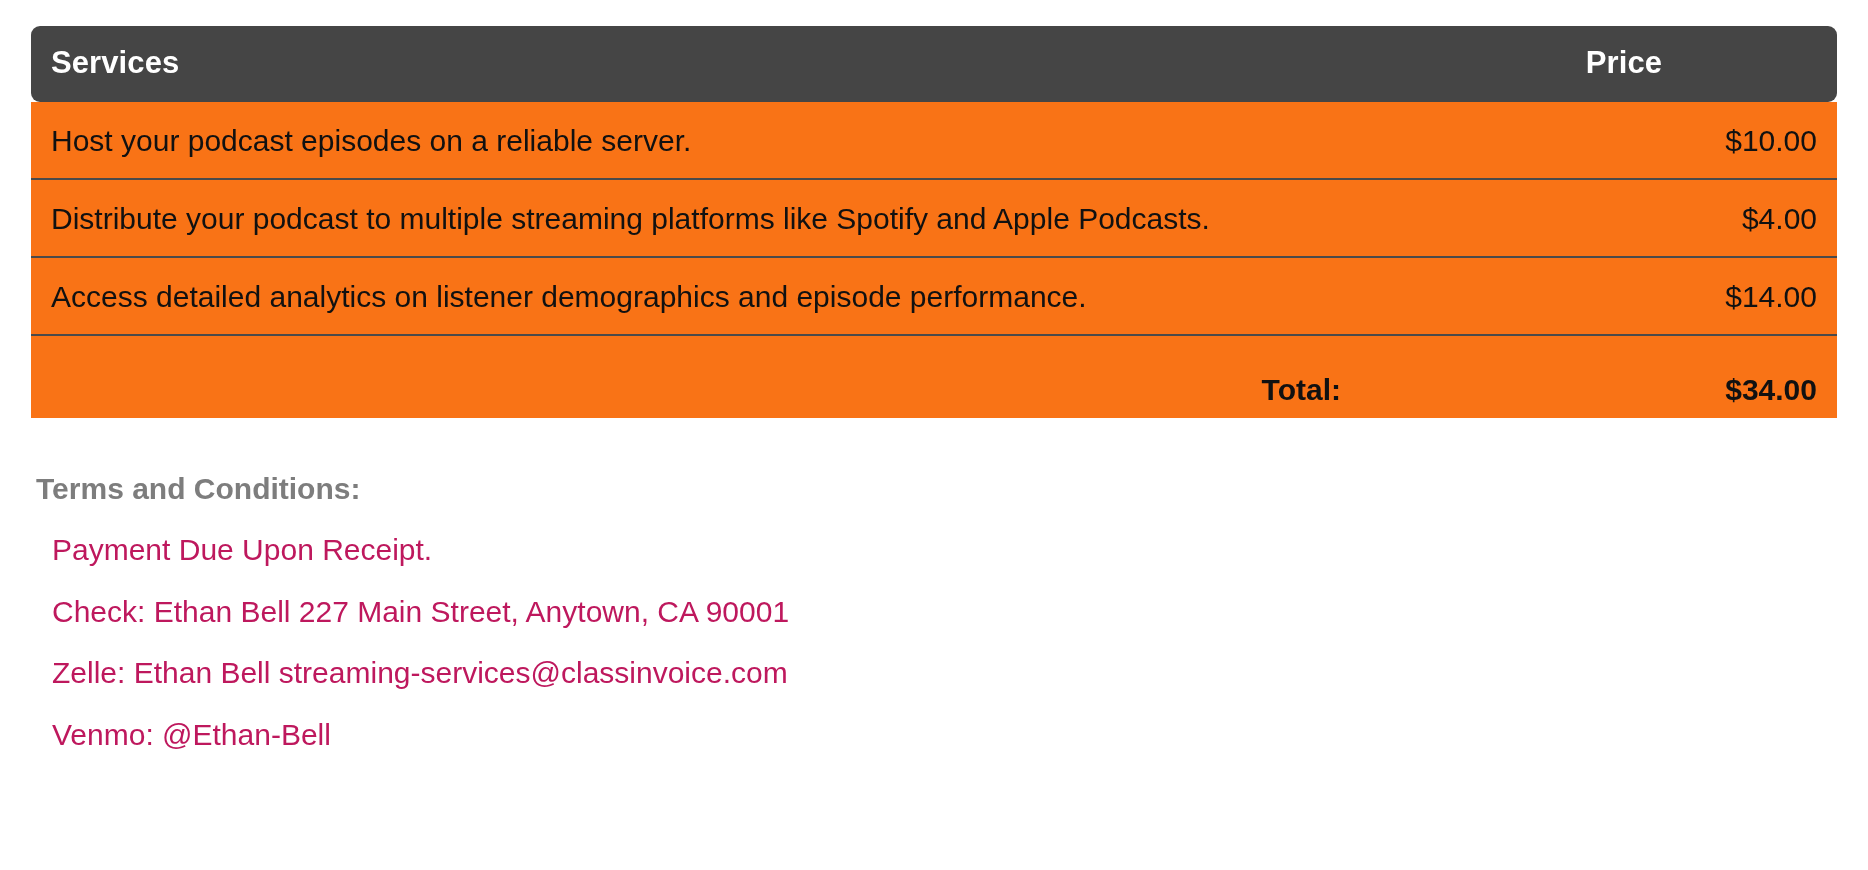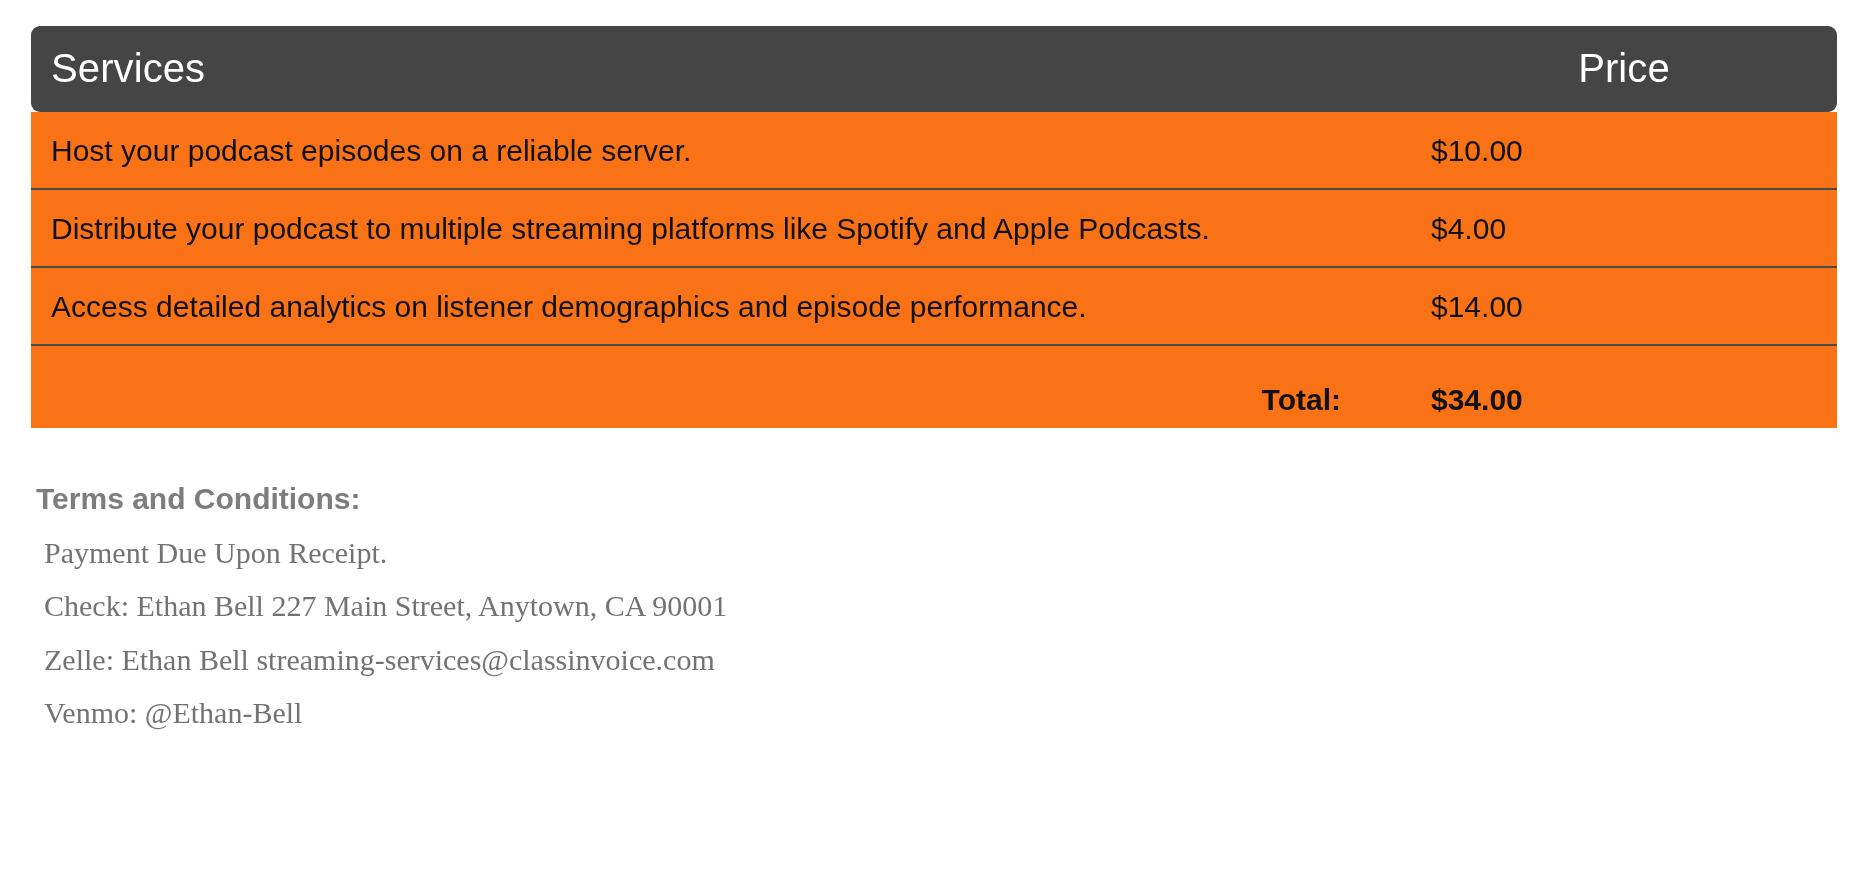--- a/index.html
+++ b/index.html
@@ -29,22 +29,22 @@
     width: 1806px;
     margin: 26px auto 0 auto;
     border-collapse: separate;
     border-spacing: 0;
     table-layout: fixed;
   }
 
   .services-table thead th {
     background: #454545;
     color: #ffffff;
-    font-size: 40px;
-    font-weight: normal;
+    font-size: 31px;
+    font-weight: bold;
     letter-spacing: 0.1px;
     padding: 19px 20px 21px 20px;
     text-align: left;
     vertical-align: middle;
     line-height: 1.15;
   }
   .services-table thead th.col-price {
     text-align: center;
   }
   .services-table thead th:first-child {
@@ -60,21 +60,21 @@
     font-size: 30px;
     font-weight: normal;
     color: #111111;
     border-bottom: 2px solid #4a4a4a;
     padding: 21px 20px 19px 20px;
     vertical-align: middle;
     line-height: 1.2;
     background: #f97316;
   }
   .services-table tbody td.cell-price {
-    text-align: left;
+    text-align: right;
     white-space: nowrap;
   }
 
   .services-table tbody tr.total-row td {
     border-bottom: none;
     font-weight: bold;
     padding-top: 36px;
     padding-bottom: 10px;
   }
   .services-table tbody tr.total-row td.total-label {
@@ -91,26 +91,25 @@
   }
   .terms-heading {
     font-size: 30px;
     color: #7d7d7d;
     line-height: 1.52;
     margin: 0 0 2px 0;
     font-weight: bold;
   }
   .terms-line {
     font-size: 30px;
-    color: #737373;
+    color: #be185d;
     line-height: 1.52;
-    margin: 8px;
+    margin: 16px;
     font-weight: normal;
     white-space: nowrap;
-    font-family: Liberation Serif, serif;
   }
 </style>
 </head>
 <body>
 
 <div class="invoice-root">
 
   <table class="services-table">
     <colgroup>
       <col class="col-desc">

